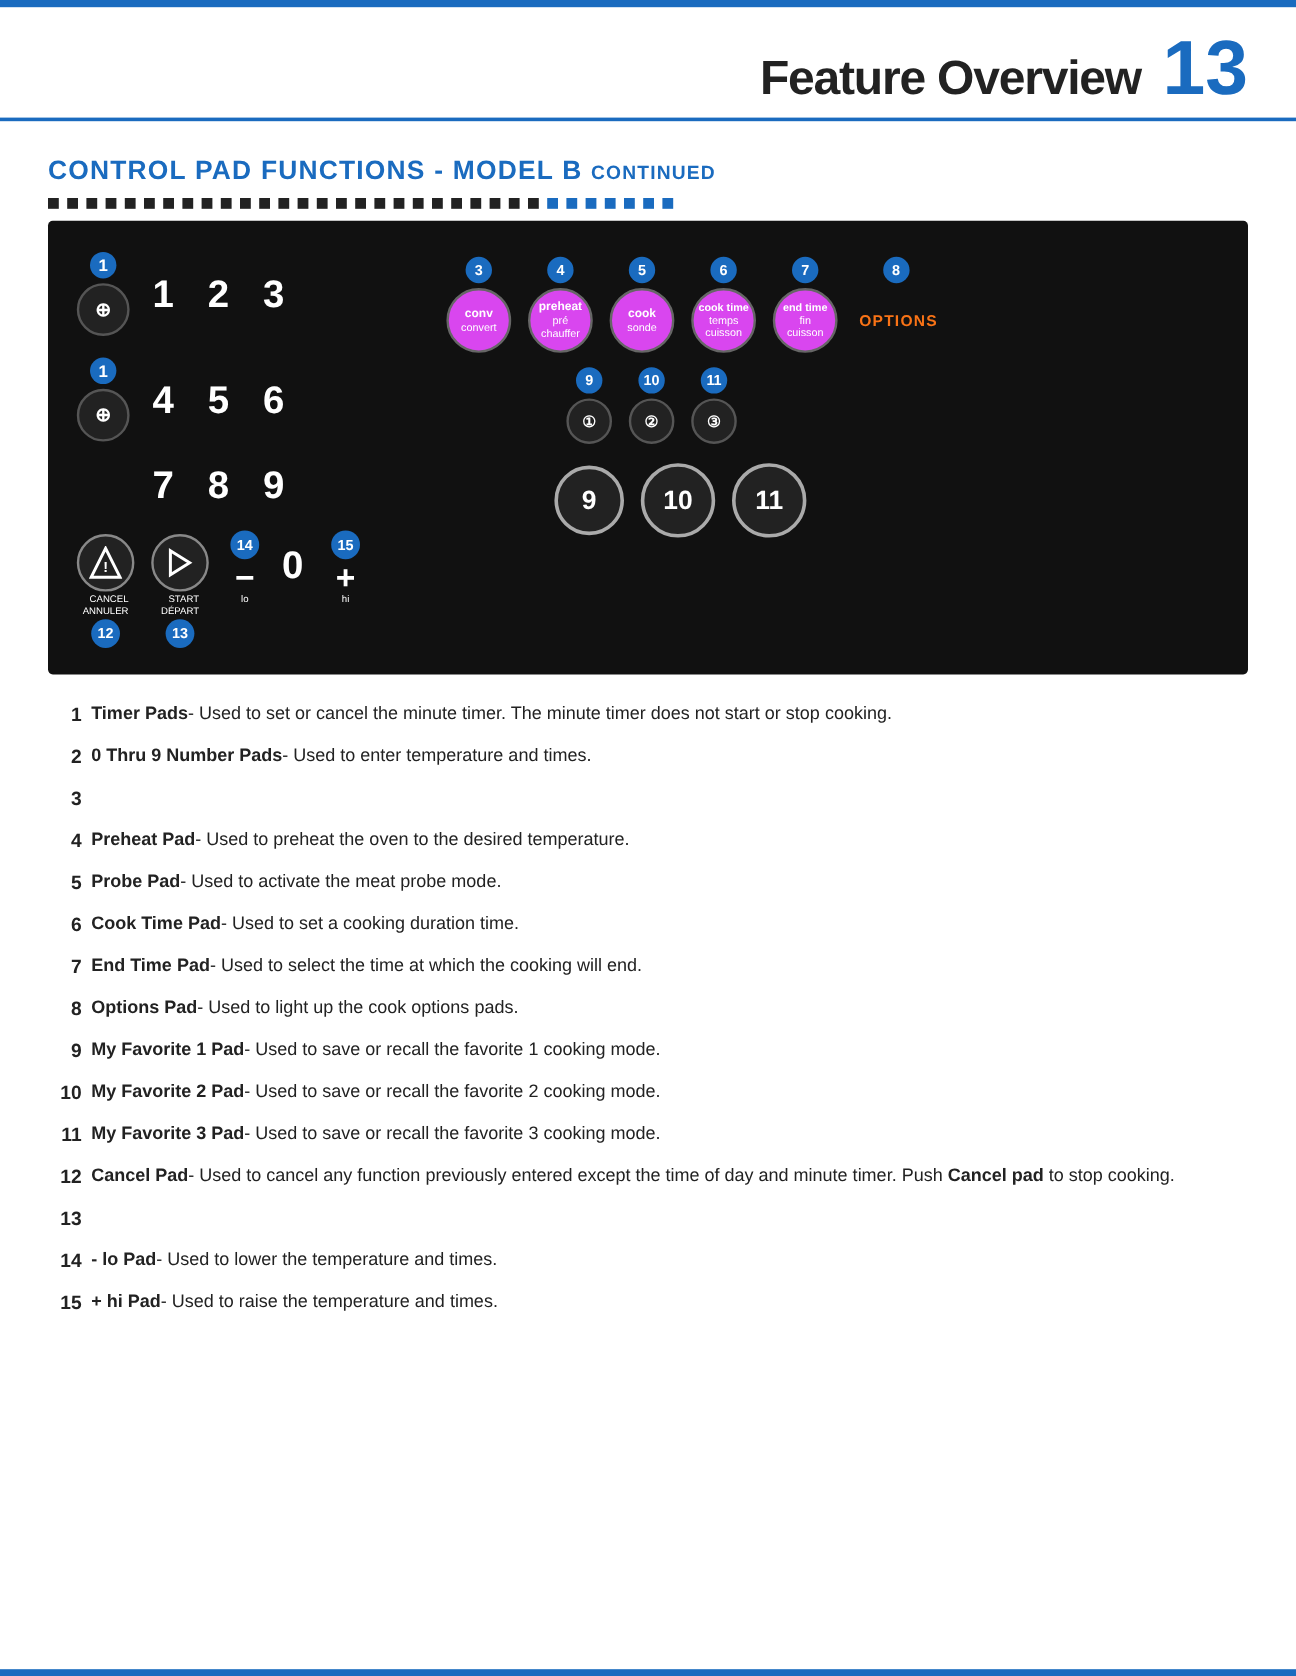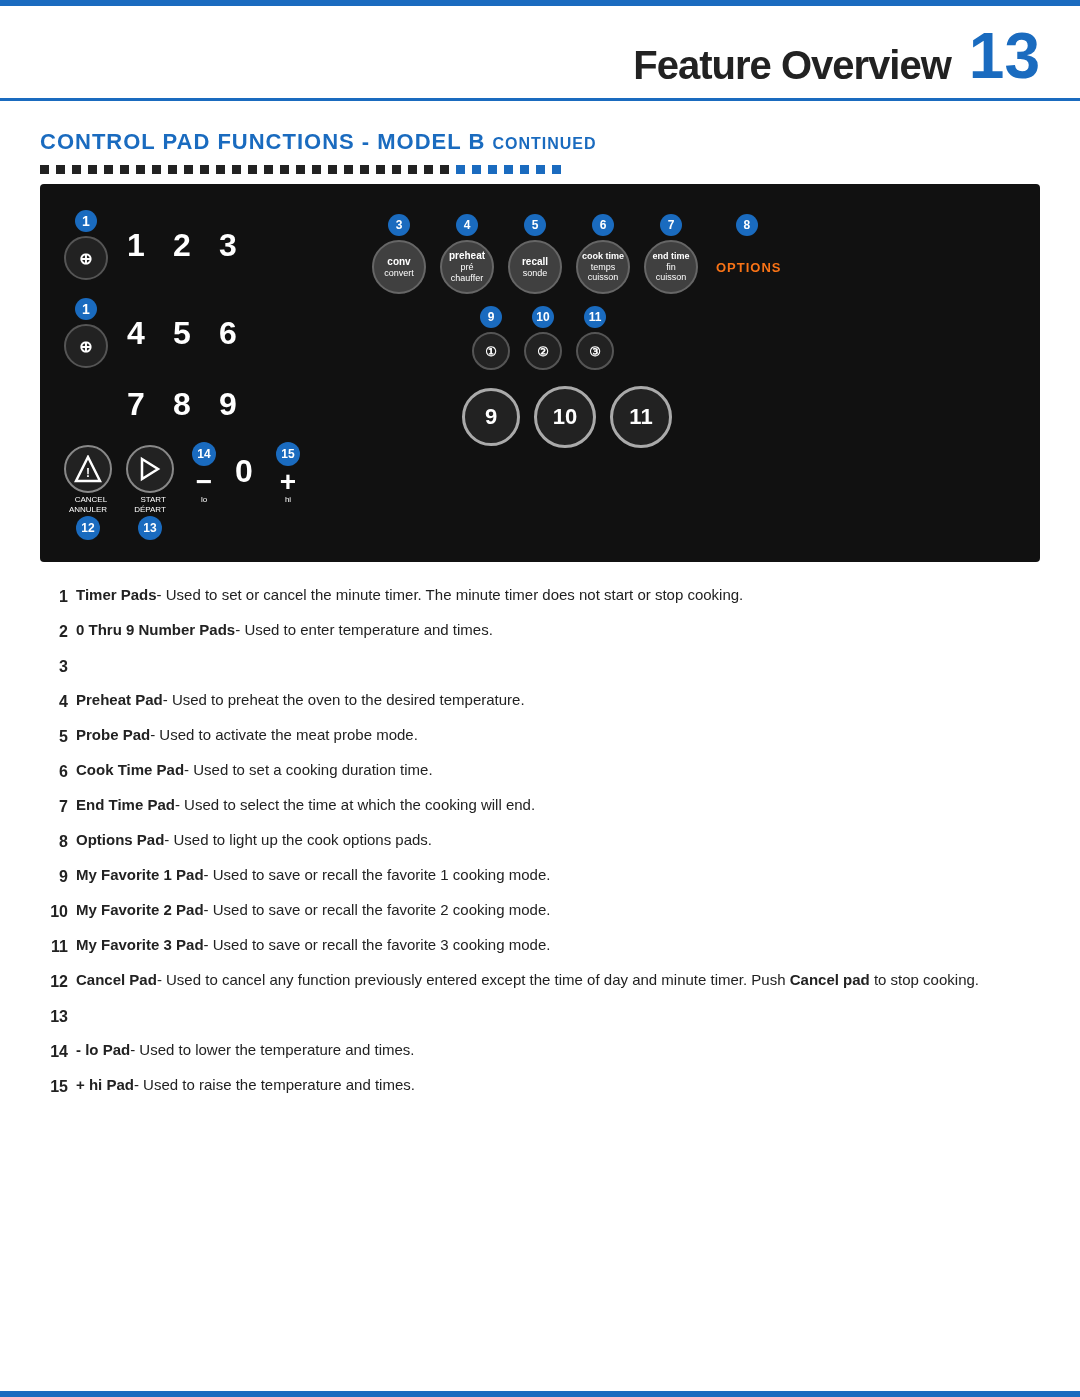--- a/index.html
+++ b/index.html
@@ -116,21 +116,21 @@
     .func-row {
       display: flex;
       align-items: center;
       gap: 14px;
     }
 
     .func-circle {
       width: 54px;
       height: 54px;
       border-radius: 50%;
-      background: #404040;
+      background: #d946ef;
       border: 2.5px solid #666;
       display: flex;
       flex-direction: column;
       align-items: center;
       justify-content: center;
       color: #fff;
       font-size: 9px;
       text-align: center;
       line-height: 1.2;
       padding: 4px;
@@ -442,21 +442,21 @@
           <div class="func-circle">
             <span style="font-size:10px;font-weight:bold;">preheat</span>
             <span style="font-size:9px;">pré</span>
             <span style="font-size:9px;">chauffer</span>
           </div>
         </div>
 
         <div style="display:flex;flex-direction:column;align-items:center;gap:2px;">
           <div class="top-badge">5</div>
           <div class="func-circle">
-            <span style="font-size:10px;font-weight:bold;">recall</span>
+            <span style="font-size:10px;font-weight:bold;">cook</span>
             <span style="font-size:9px;">sonde</span>
           </div>
         </div>
 
         <div style="display:flex;flex-direction:column;align-items:center;gap:2px;">
           <div class="top-badge">6</div>
           <div class="func-circle">
             <span style="font-size:9px;font-weight:bold;">cook time</span>
             <span style="font-size:9px;">temps</span>
             <span style="font-size:9px;">cuisson</span>

